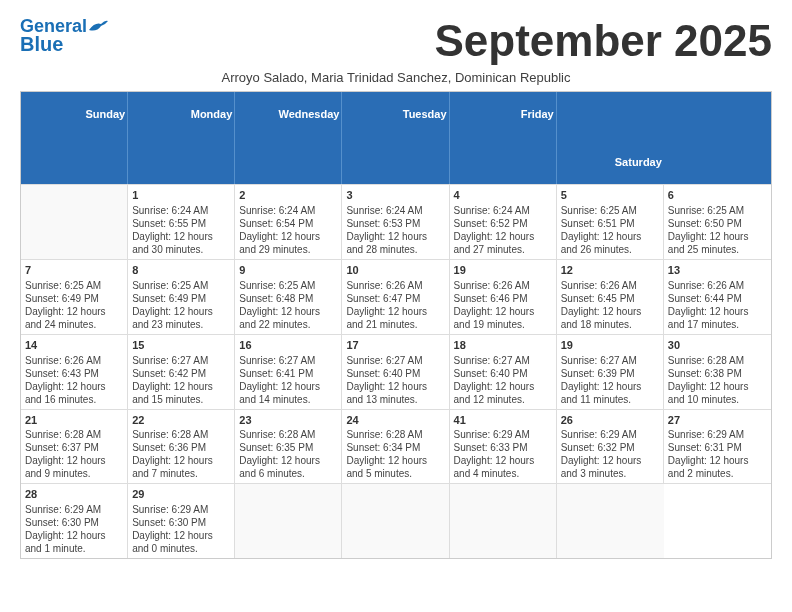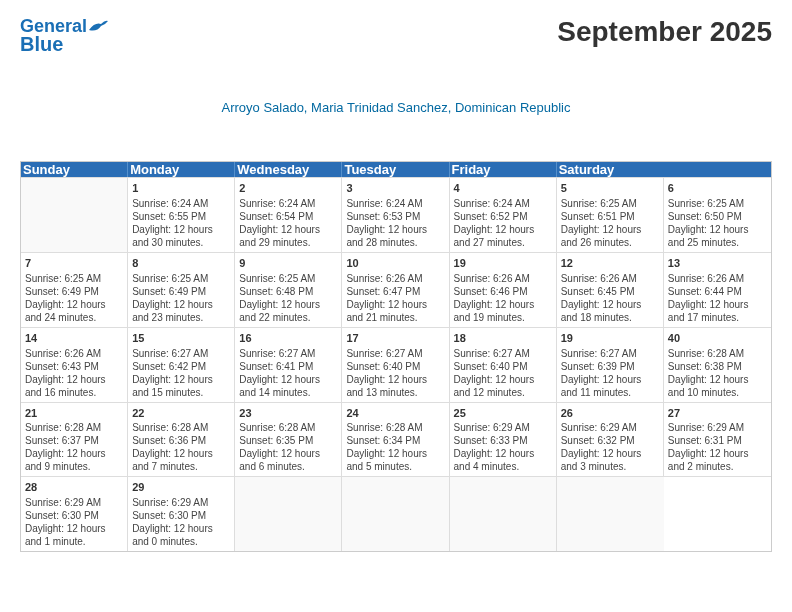--- a/index.html
+++ b/index.html
@@ -9,69 +9,68 @@
       width: 792px;
       height: 612px;
       overflow: hidden;
     }
     .page {
       width: 792px;
       height: 508px;
       padding: 16px 20px 10px 20px;
       display: flex;
       flex-direction: column;
-      gap: 40px;
     }
     .header {
       display: flex;
       align-items: flex-start;
       justify-content: space-between;
       margin-bottom: 4px;
     }
     .logo {
       display: flex;
       flex-direction: column;
       align-items: flex-start;
     }
     .logo-row {
       display: flex;
       align-items: center;
     }
     .month-title {
-      font-size: 28px;
+      font-size: 44px;
       font-weight: bold;
       color: #333;
       text-align: right;
     }
     .subtitle {
       text-align: center;
       font-size: 13px;
-      color: #0369a1;
+      color: #404040;
       margin-bottom: 6px;
     }
     .calendar {
       flex: 1;
       display: flex;
       flex-direction: column;
       border: 1px solid #ccc;
     }
     .cal-header {
       display: grid;
       grid-template-columns: repeat(7, 1fr);
       background: #2a6db5;
     }
     .cal-header-cell {
       color: #fff;
-      font-size: 13px;
+      font-size: 11px;
       font-weight: bold;
-      text-align: left;
-      padding: 0 2px;
+      text-align: right;
+      padding: 16px 2px;
       border-right: 1px solid #5590cc;
     }
-    .cal-header-cell:last-child { border-right: none; }
+    .cal-header-cell:last-child { border-right: none; margin-top: 48px; }
     .cal-body {
       display: flex;
       flex-direction: column;
       flex: 1;
     }
     .cal-week {
       display: grid;
       grid-template-columns: repeat(7, 1fr);
       flex: 1;
       border-top: 1px solid #ddd;
@@ -205,21 +204,21 @@
           </div>
           <div class="cal-cell">
             <div class="day-num">18</div>
             <div class="day-info">Sunrise: 6:27 AM<br>Sunset: 6:40 PM<br>Daylight: 12 hours<br>and 12 minutes.</div>
           </div>
           <div class="cal-cell">
             <div class="day-num">19</div>
             <div class="day-info">Sunrise: 6:27 AM<br>Sunset: 6:39 PM<br>Daylight: 12 hours<br>and 11 minutes.</div>
           </div>
           <div class="cal-cell">
-            <div class="day-num">40</div>
+            <div class="day-num">30</div>
             <div class="day-info">Sunrise: 6:28 AM<br>Sunset: 6:38 PM<br>Daylight: 12 hours<br>and 10 minutes.</div>
           </div>
         </div>
         <div class="cal-week">
           <div class="cal-cell">
             <div class="day-num">21</div>
             <div class="day-info">Sunrise: 6:28 AM<br>Sunset: 6:37 PM<br>Daylight: 12 hours<br>and 9 minutes.</div>
           </div>
           <div class="cal-cell">
             <div class="day-num">22</div>
@@ -227,21 +226,21 @@
           </div>
           <div class="cal-cell">
             <div class="day-num">23</div>
             <div class="day-info">Sunrise: 6:28 AM<br>Sunset: 6:35 PM<br>Daylight: 12 hours<br>and 6 minutes.</div>
           </div>
           <div class="cal-cell">
             <div class="day-num">24</div>
             <div class="day-info">Sunrise: 6:28 AM<br>Sunset: 6:34 PM<br>Daylight: 12 hours<br>and 5 minutes.</div>
           </div>
           <div class="cal-cell">
-            <div class="day-num">25</div>
+            <div class="day-num">41</div>
             <div class="day-info">Sunrise: 6:29 AM<br>Sunset: 6:33 PM<br>Daylight: 12 hours<br>and 4 minutes.</div>
           </div>
           <div class="cal-cell">
             <div class="day-num">26</div>
             <div class="day-info">Sunrise: 6:29 AM<br>Sunset: 6:32 PM<br>Daylight: 12 hours<br>and 3 minutes.</div>
           </div>
           <div class="cal-cell">
             <div class="day-num">27</div>
             <div class="day-info">Sunrise: 6:29 AM<br>Sunset: 6:31 PM<br>Daylight: 12 hours<br>and 2 minutes.</div>
           </div>

